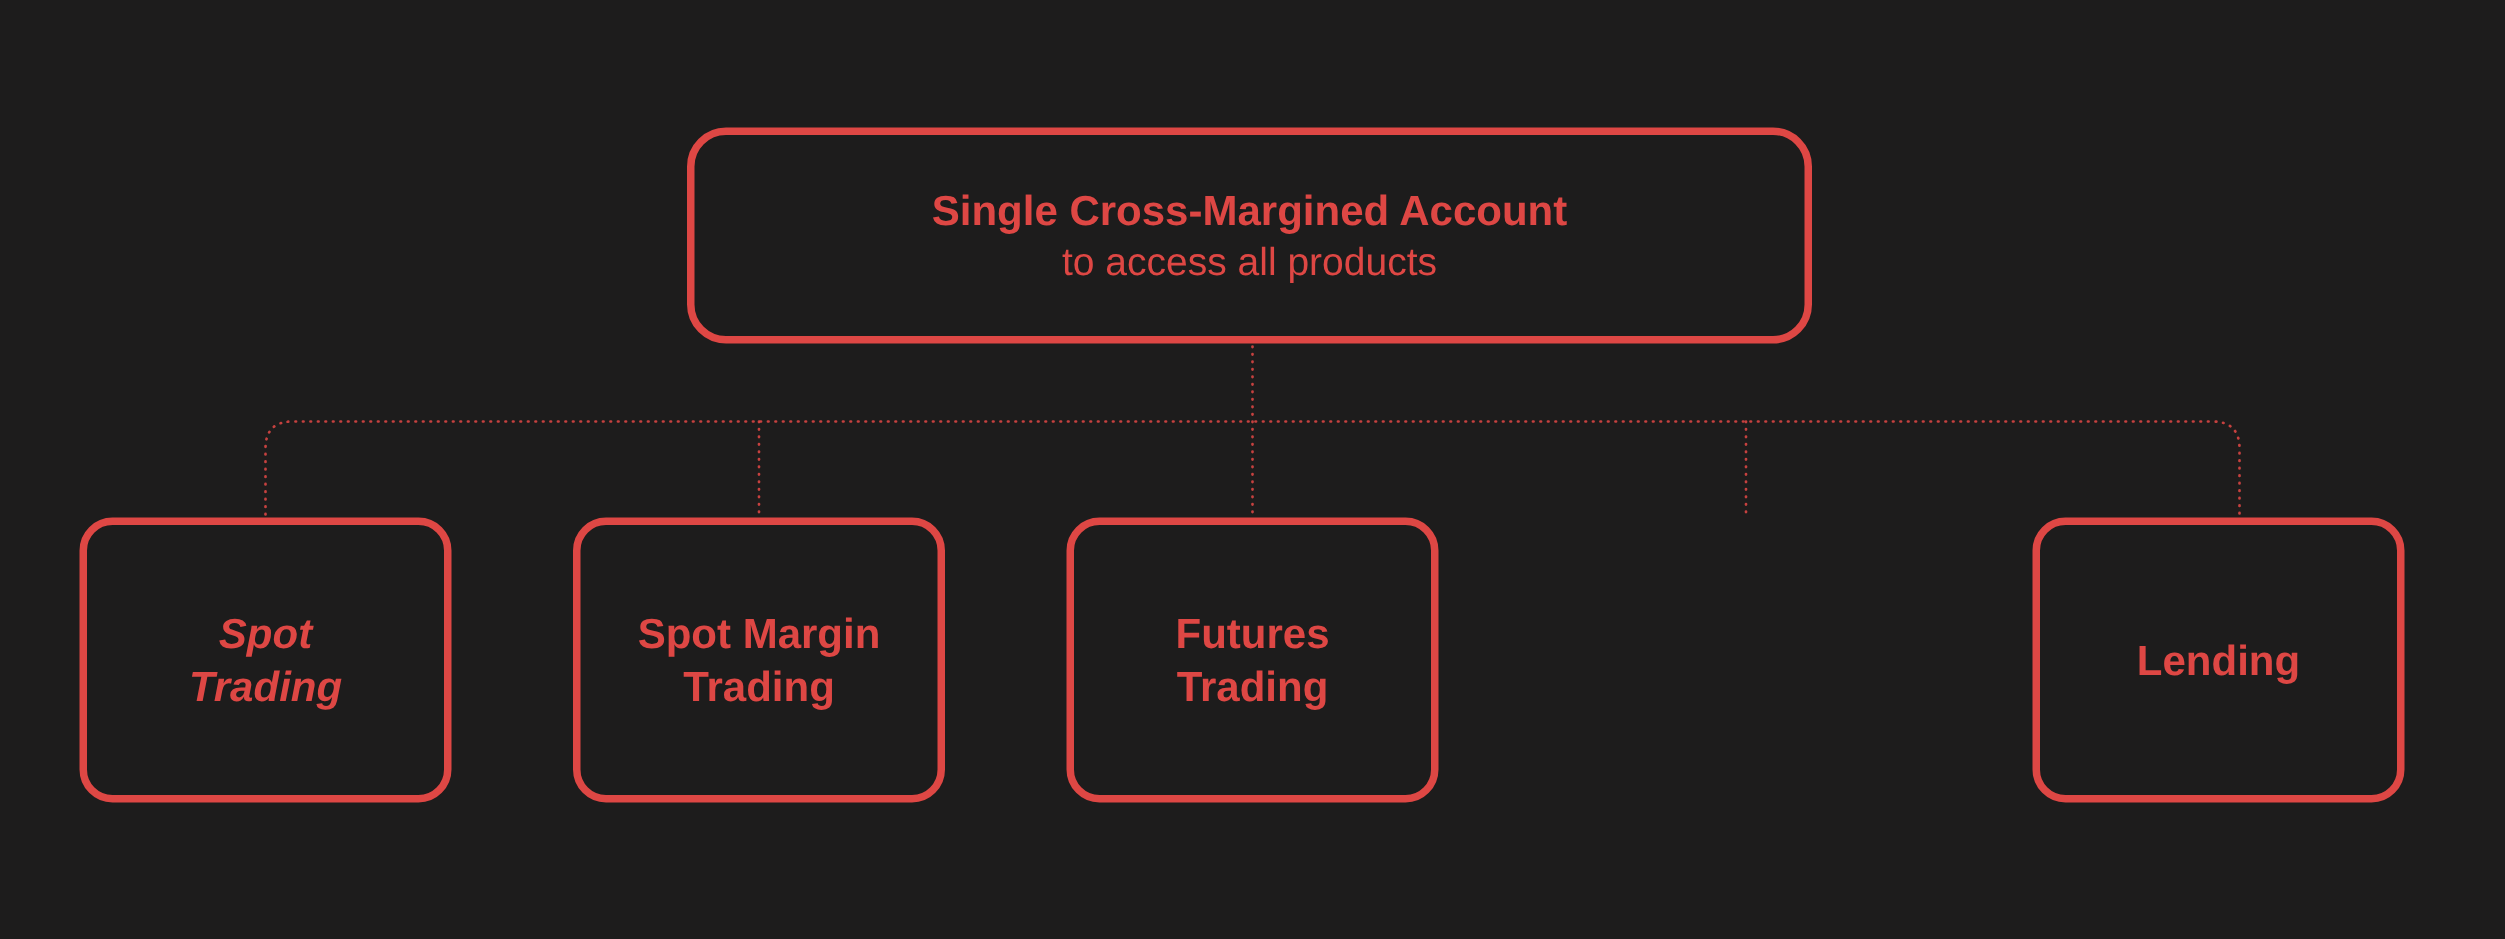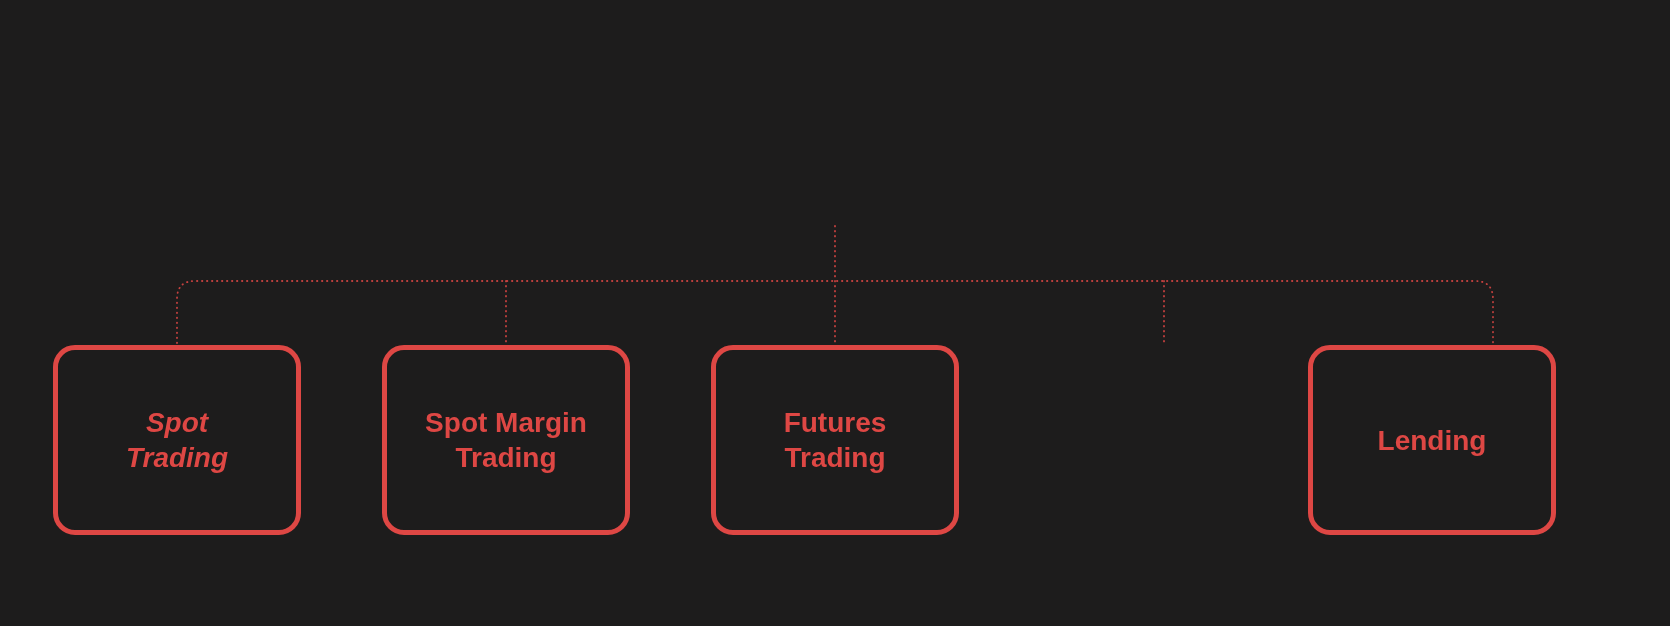--- a/index.html
+++ b/index.html
@@ -55,21 +55,21 @@
   .leaf {
     top: 345px;
     width: 248px;
     height: 190px;
     border-radius: 22px;
   }
   .leaf-1 { left: 53px; font-style: italic; }
   .leaf-2 { left: 382px; }
   .leaf-3 { left: 711px; }
   .leaf-4 { left: 1040px; }
-  .leaf-5 { left: 1308px; text-align: right; }
+  .leaf-5 { left: 1355px; text-align: right; }
   .node-title {
     font-weight: 700;
     font-size: 28px;
     line-height: 34px;
   }
   .node-subtitle {
     font-weight: 400;
     font-size: 26px;
     line-height: 33px;
   }
@@ -86,20 +86,24 @@
 
 <div class="canvas">
 
   <svg class="connectors" viewBox="0 0 1670 626" xmlns="http://www.w3.org/2000/svg">
     <path class="dotline" d="M835 226 L835 343"></path>
     <path class="dotline" d="M177 343 L177 299 Q177 281 195 281 L1475 281 Q1493 281 1493 299 L1493 343"></path>
     <path class="dotline" d="M506 281 L506 343"></path>
     <path class="dotline" d="M1164 281 L1164 343"></path>
   </svg>
 
+  <div class="node root">
+    <div class="node-title">Single Cross-Margined Account</div>
+    <div class="node-subtitle">to access all products</div>
+  </div>
 
   <div class="node leaf leaf-1">
     <div class="leaf-label">
       <span>Spot</span>
       <span>Trading</span>
     </div>
   </div>
 
   <div class="node leaf leaf-2">
     <div class="leaf-label">

